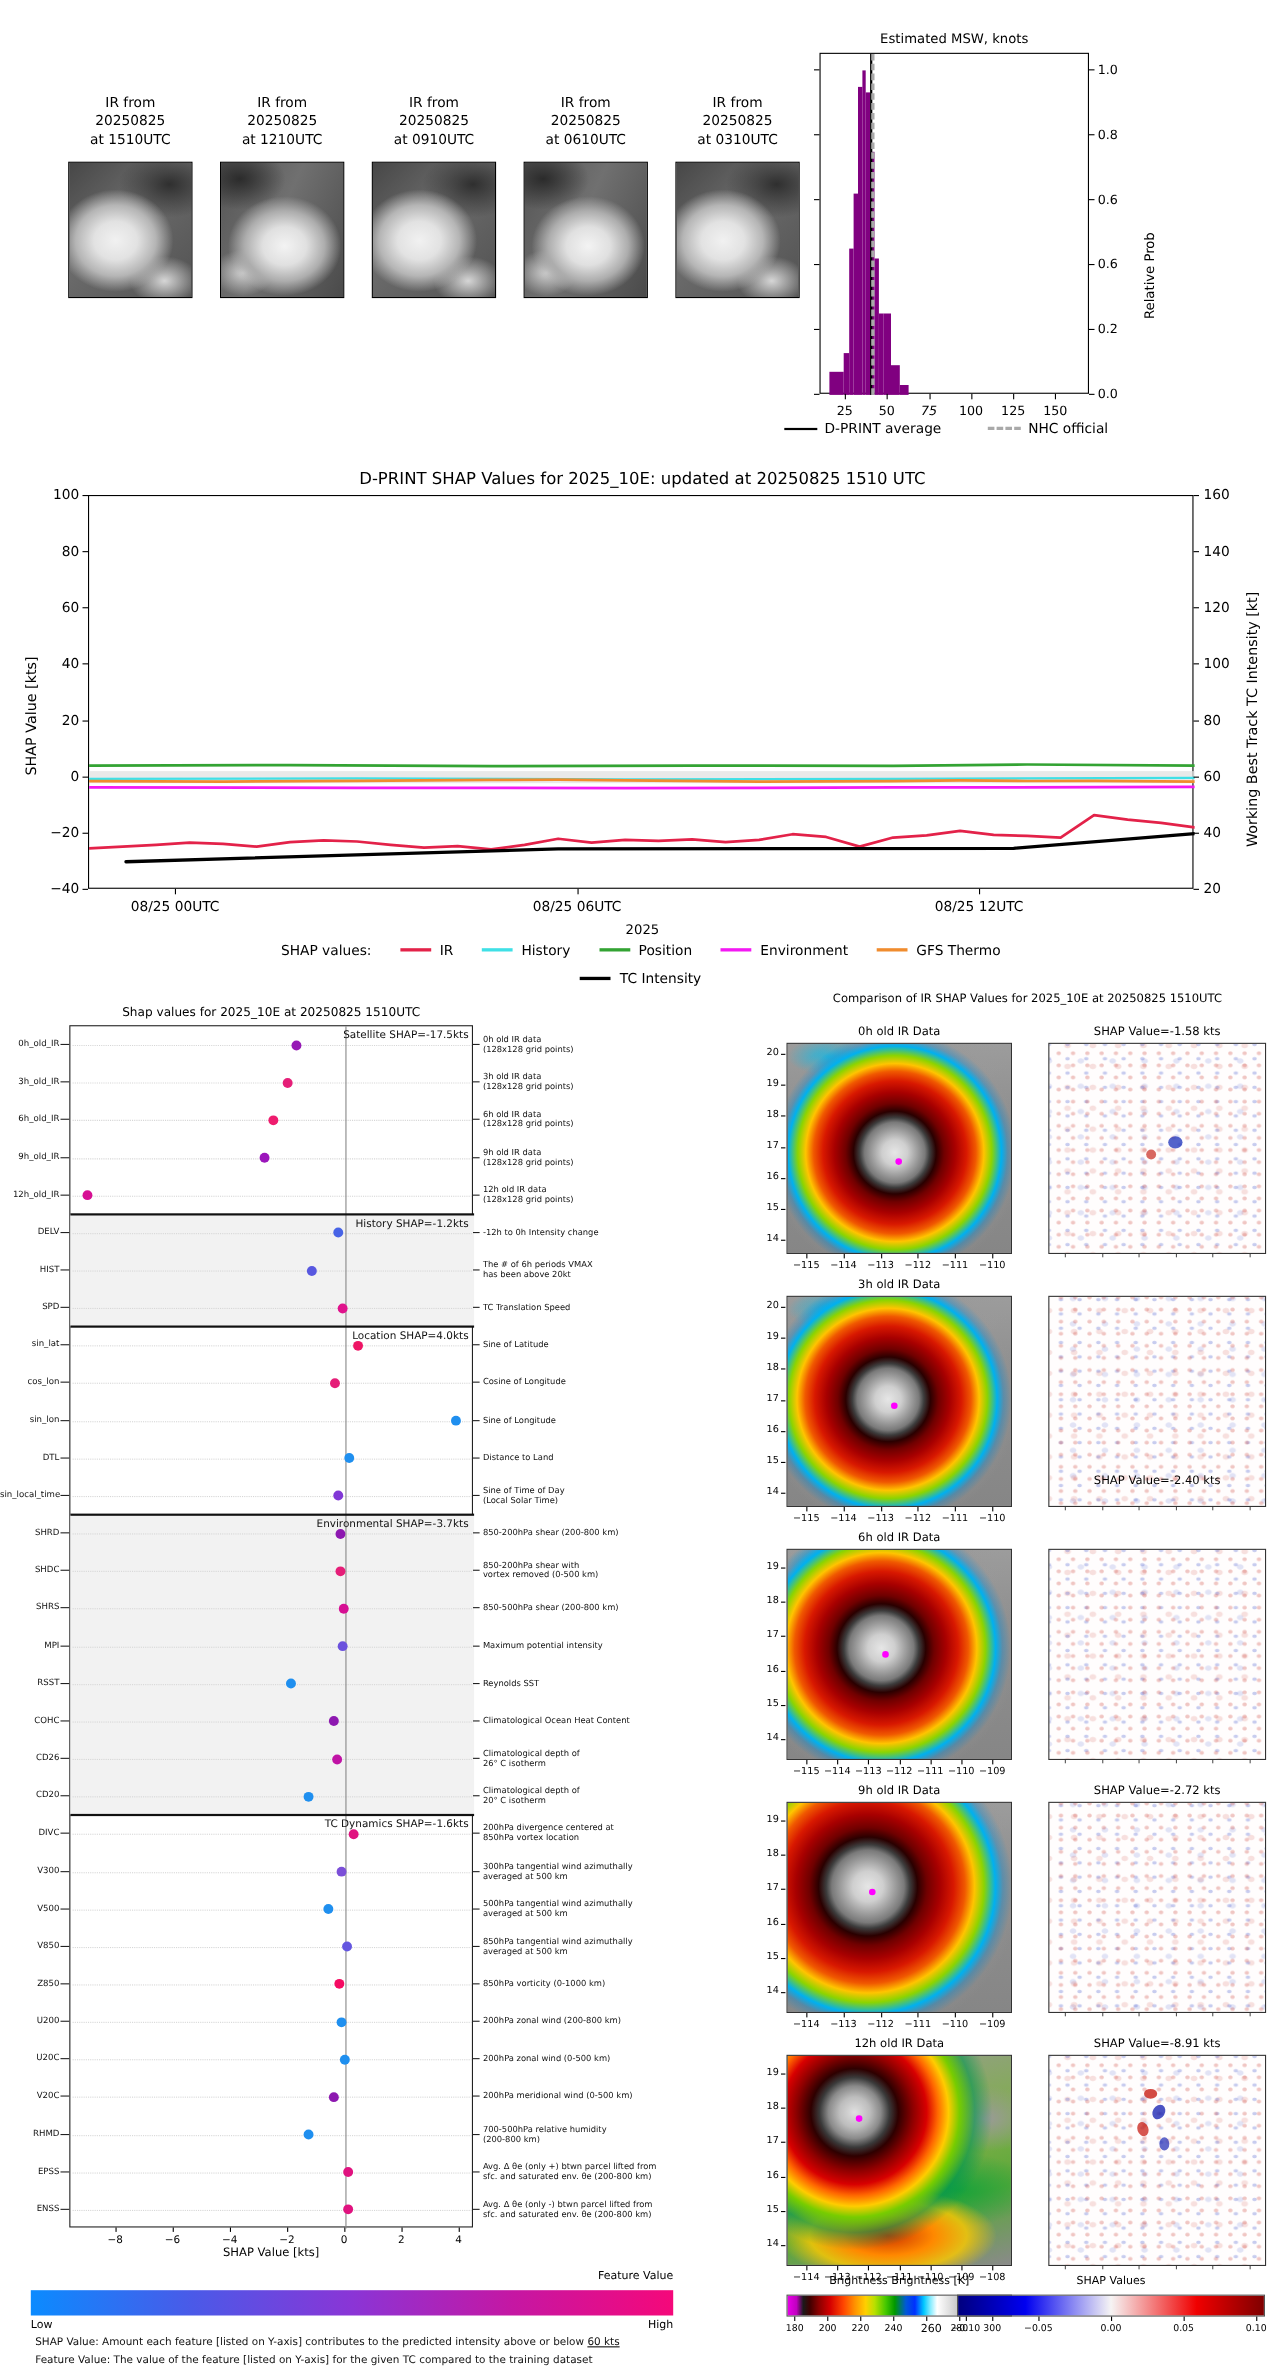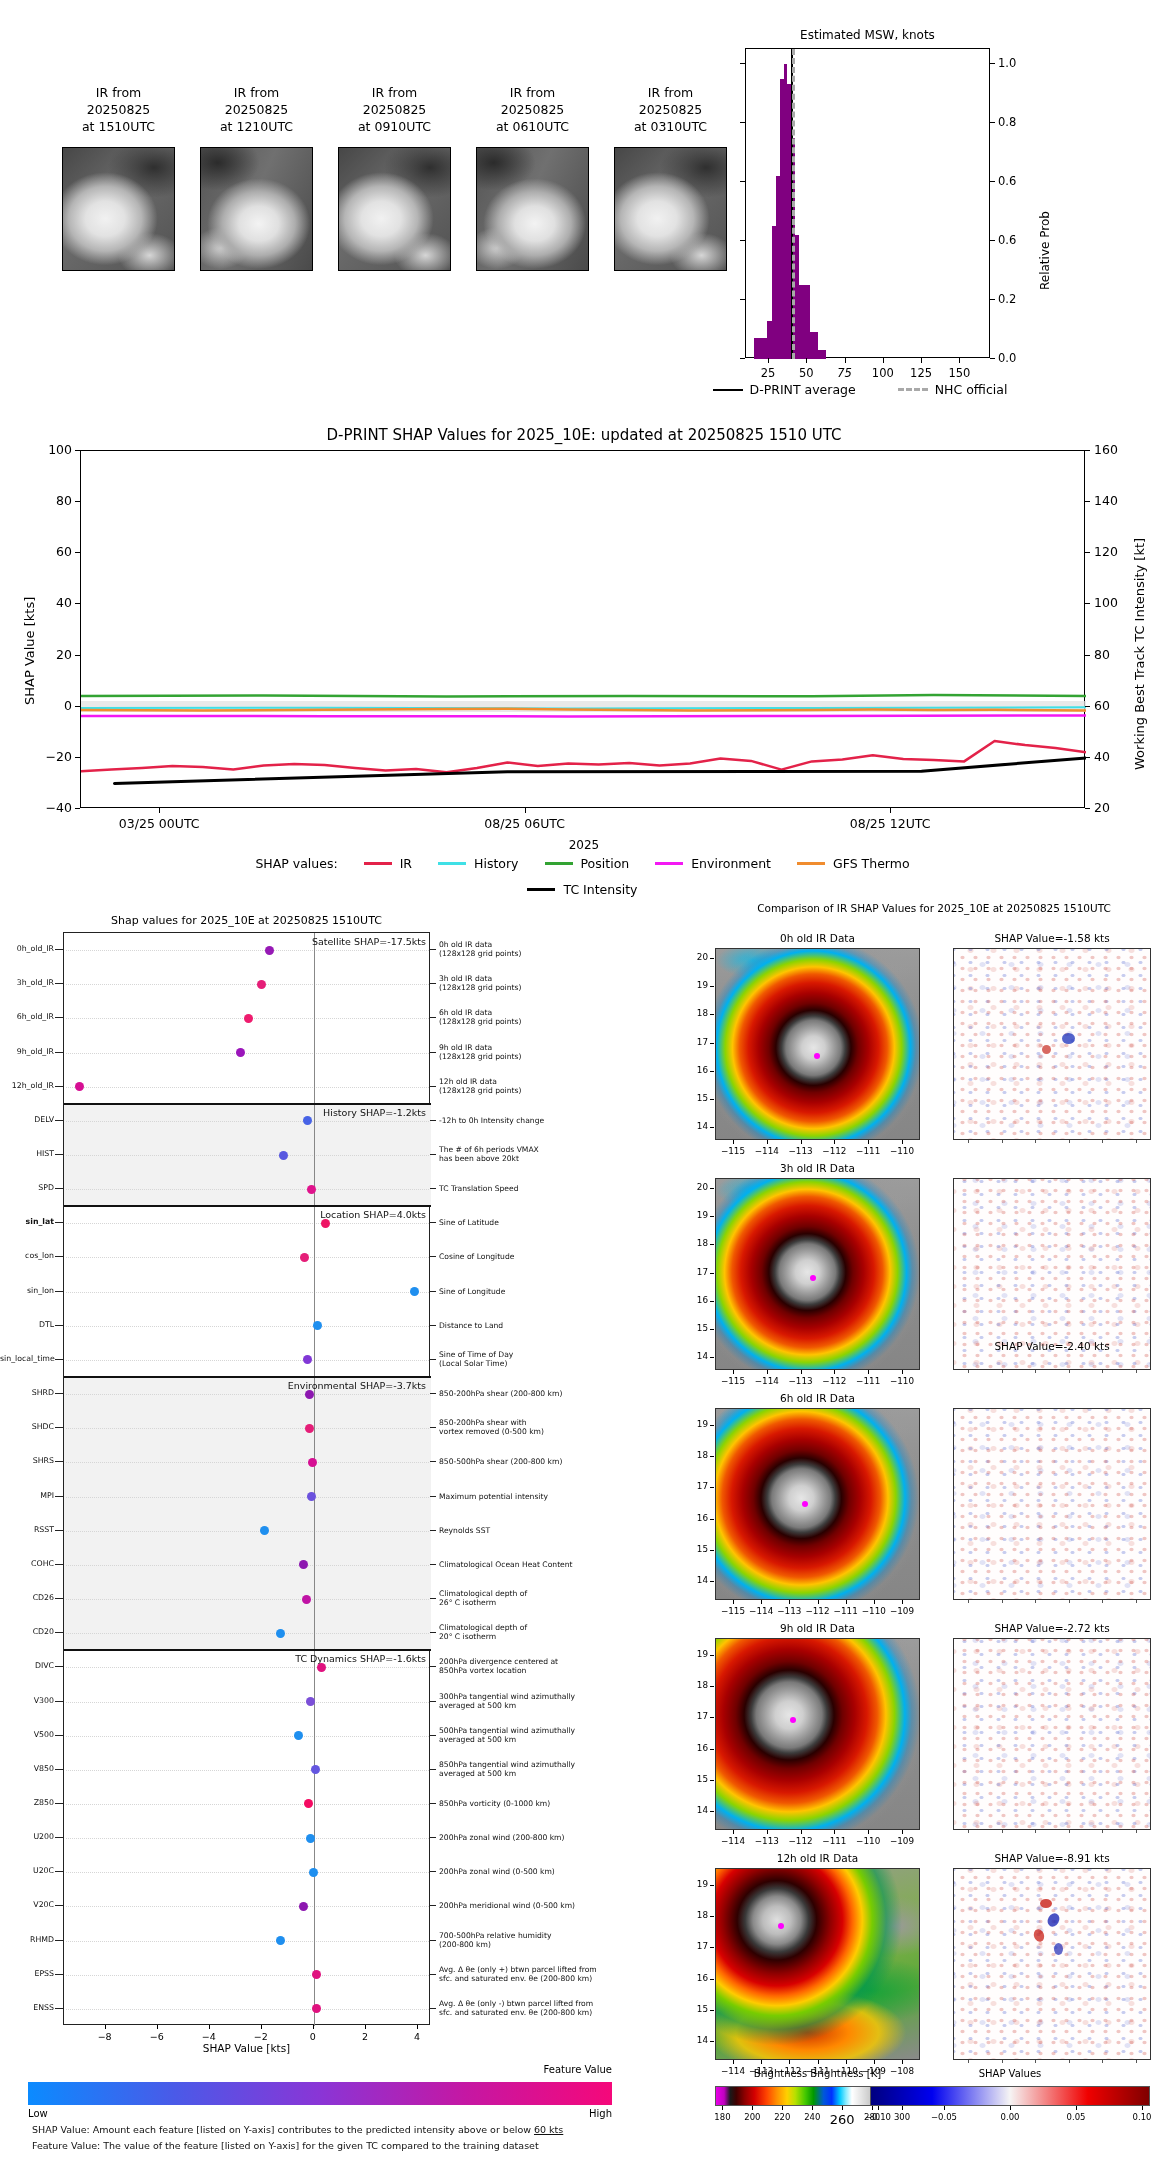--- a/index.html
+++ b/index.html
@@ -179,21 +179,21 @@
       <div style="position: absolute; left: 1085px; top: 603.429px; width: 5px; height: 1px; background: rgb(0, 0, 0);"></div>
       <div style="position: absolute; left: 1094px; top: 646.571px; font-size: 12.5px;">80</div>
       <div style="position: absolute; left: 1085px; top: 654.571px; width: 5px; height: 1px; background: rgb(0, 0, 0);"></div>
       <div style="position: absolute; left: 1094px; top: 697.714px; font-size: 12.5px;">60</div>
       <div style="position: absolute; left: 1085px; top: 705.714px; width: 5px; height: 1px; background: rgb(0, 0, 0);"></div>
       <div style="position: absolute; left: 1094px; top: 748.857px; font-size: 12.5px;">40</div>
       <div style="position: absolute; left: 1085px; top: 756.857px; width: 5px; height: 1px; background: rgb(0, 0, 0);"></div>
       <div style="position: absolute; left: 1094px; top: 800px; font-size: 12.5px;">20</div>
       <div style="position: absolute; left: 1085px; top: 808px; width: 5px; height: 1px; background: rgb(0, 0, 0);"></div>
       <div style="position: absolute; left: 159.182px; top: 808px; width: 1px; height: 5px; background: rgb(0, 0, 0);"></div>
-      <div style="position: absolute; left: 109.182px; top: 816px; width: 100px; text-align: center; font-size: 12.5px;">03/25 00UTC</div>
+      <div style="position: absolute; left: 109.182px; top: 816px; width: 100px; text-align: center; font-size: 12.5px;">08/25 00UTC</div>
       <div style="position: absolute; left: 524.636px; top: 808px; width: 1px; height: 5px; background: rgb(0, 0, 0);"></div>
       <div style="position: absolute; left: 474.636px; top: 816px; width: 100px; text-align: center; font-size: 12.5px;">08/25 06UTC</div>
       <div style="position: absolute; left: 890.091px; top: 808px; width: 1px; height: 5px; background: rgb(0, 0, 0);"></div>
       <div style="position: absolute; left: 840.091px; top: 816px; width: 100px; text-align: center; font-size: 12.5px;">08/25 12UTC</div>
     </div>
   <div class="vlab" style="left:22px;top:555px;height:150px;font-size:13px;">SHAP Value [kts]</div>
   <div class="vlab" style="left:1132px;top:490px;height:280px;font-size:13px;">Working Best Track TC Intensity [kt]</div>
   <div class="abs ctr" style="left:0;top:838px;width:1168px;font-size:12px;">2025</div>
   <div class="abs" id="mid-legend1" style="left:80px;top:856px;width:1005px;display:flex;justify-content:center;gap:26px;align-items:center;font-size:12.5px;">
       <div style="position: static;">SHAP values:</div>
@@ -314,21 +314,21 @@
       <div style="position: absolute; left: 0px; top: 114.547px; width: 54px; text-align: right; font-size: 7.8px; color: rgb(17, 17, 17);">9h_old_IR</div>
       <div style="position: absolute; left: 55px; top: 119.547px; width: 8px; height: 1px; background: rgb(34, 34, 34);"></div>
       <div style="position: absolute; left: 0px; top: 148.703px; width: 54px; text-align: right; font-size: 7.8px; color: rgb(17, 17, 17);">12h_old_IR</div>
       <div style="position: absolute; left: 55px; top: 153.703px; width: 8px; height: 1px; background: rgb(34, 34, 34);"></div>
       <div style="position: absolute; left: 0px; top: 182.859px; width: 54px; text-align: right; font-size: 7.8px; color: rgb(17, 17, 17);">DELV</div>
       <div style="position: absolute; left: 55px; top: 187.859px; width: 8px; height: 1px; background: rgb(34, 34, 34);"></div>
       <div style="position: absolute; left: 0px; top: 217.016px; width: 54px; text-align: right; font-size: 7.8px; color: rgb(17, 17, 17);">HIST</div>
       <div style="position: absolute; left: 55px; top: 222.016px; width: 8px; height: 1px; background: rgb(34, 34, 34);"></div>
       <div style="position: absolute; left: 0px; top: 251.172px; width: 54px; text-align: right; font-size: 7.8px; color: rgb(17, 17, 17);">SPD</div>
       <div style="position: absolute; left: 55px; top: 256.172px; width: 8px; height: 1px; background: rgb(34, 34, 34);"></div>
-      <div style="position: absolute; left: 0px; top: 285.328px; width: 54px; text-align: right; font-size: 7.8px; color: rgb(17, 17, 17); font-weight: bold;">sin_lat</div>
+      <div style="position: absolute; left: 0px; top: 285.328px; width: 54px; text-align: right; font-size: 7.8px; color: rgb(17, 17, 17);">sin_lat</div>
       <div style="position: absolute; left: 55px; top: 290.328px; width: 8px; height: 1px; background: rgb(34, 34, 34);"></div>
       <div style="position: absolute; left: 0px; top: 319.484px; width: 54px; text-align: right; font-size: 7.8px; color: rgb(17, 17, 17);">cos_lon</div>
       <div style="position: absolute; left: 55px; top: 324.484px; width: 8px; height: 1px; background: rgb(34, 34, 34);"></div>
       <div style="position: absolute; left: 0px; top: 353.641px; width: 54px; text-align: right; font-size: 7.8px; color: rgb(17, 17, 17);">sin_lon</div>
       <div style="position: absolute; left: 55px; top: 358.641px; width: 8px; height: 1px; background: rgb(34, 34, 34);"></div>
       <div style="position: absolute; left: 0px; top: 387.797px; width: 54px; text-align: right; font-size: 7.8px; color: rgb(17, 17, 17);">DTL</div>
       <div style="position: absolute; left: 55px; top: 392.797px; width: 8px; height: 1px; background: rgb(34, 34, 34);"></div>
       <div style="position: absolute; left: 0px; top: 421.953px; width: 54px; text-align: right; font-size: 7.8px; color: rgb(17, 17, 17);">sin_local_time</div>
       <div style="position: absolute; left: 55px; top: 426.953px; width: 8px; height: 1px; background: rgb(34, 34, 34);"></div>
       <div style="position: absolute; left: 0px; top: 456.109px; width: 54px; text-align: right; font-size: 7.8px; color: rgb(17, 17, 17);">SHRD</div>
@@ -685,21 +685,21 @@
   <div id="bt-ticks">
       <div style="position: absolute; left: 722.482px; top: 2106px; width: 1px; height: 4px; background: rgb(0, 0, 0);"></div>
       <div style="position: absolute; left: 708.482px; top: 2112px; width: 28px; text-align: center; font-size: 8.5px;">180</div>
       <div style="position: absolute; left: 752.409px; top: 2106px; width: 1px; height: 4px; background: rgb(0, 0, 0);"></div>
       <div style="position: absolute; left: 738.409px; top: 2112px; width: 28px; text-align: center; font-size: 8.5px;">200</div>
       <div style="position: absolute; left: 782.336px; top: 2106px; width: 1px; height: 4px; background: rgb(0, 0, 0);"></div>
       <div style="position: absolute; left: 768.336px; top: 2112px; width: 28px; text-align: center; font-size: 8.5px;">220</div>
       <div style="position: absolute; left: 812.263px; top: 2106px; width: 1px; height: 4px; background: rgb(0, 0, 0);"></div>
       <div style="position: absolute; left: 798.263px; top: 2112px; width: 28px; text-align: center; font-size: 8.5px;">240</div>
       <div style="position: absolute; left: 842.19px; top: 2106px; width: 1px; height: 4px; background: rgb(0, 0, 0);"></div>
-      <div style="position: absolute; left: 828.19px; top: 2112px; width: 28px; text-align: center; font-size: 13px;">260</div>
+      <div style="position: absolute; left: 828.19px; top: 2112px; width: 28px; text-align: right; font-size: 10px;">260</div>
       <div style="position: absolute; left: 872.117px; top: 2106px; width: 1px; height: 4px; background: rgb(0, 0, 0);"></div>
       <div style="position: absolute; left: 858.117px; top: 2112px; width: 28px; text-align: center; font-size: 8.5px;">280</div>
       <div style="position: absolute; left: 902.044px; top: 2106px; width: 1px; height: 4px; background: rgb(0, 0, 0);"></div>
       <div style="position: absolute; left: 888.044px; top: 2112px; width: 28px; text-align: center; font-size: 8.5px;">300</div>
     </div>
 
   <div class="abs ctr" style="left:870px;top:2068px;width:280px;font-size:10px;">SHAP Values</div>
   <div class="sv-bar" style="left:870px;top:2086px;width:280px;"></div>
   <div id="sv-ticks">
       <div style="position: absolute; left: 878px; top: 2106px; width: 1px; height: 4px; background: rgb(0, 0, 0);"></div>

